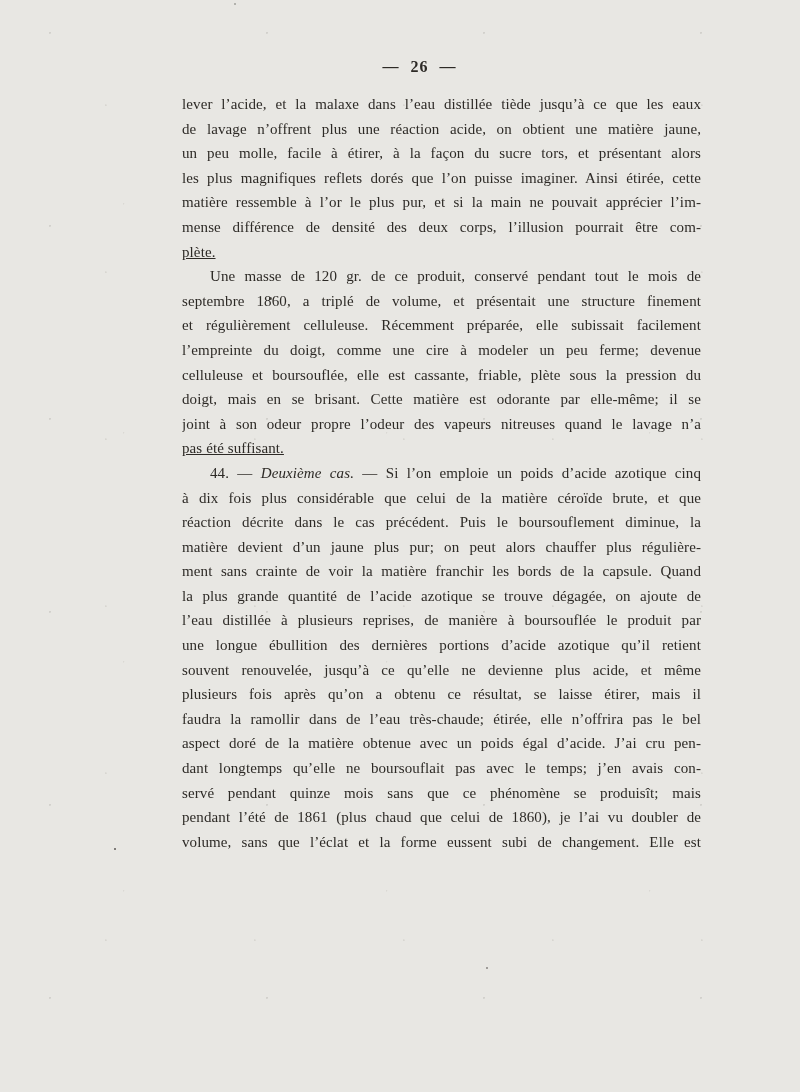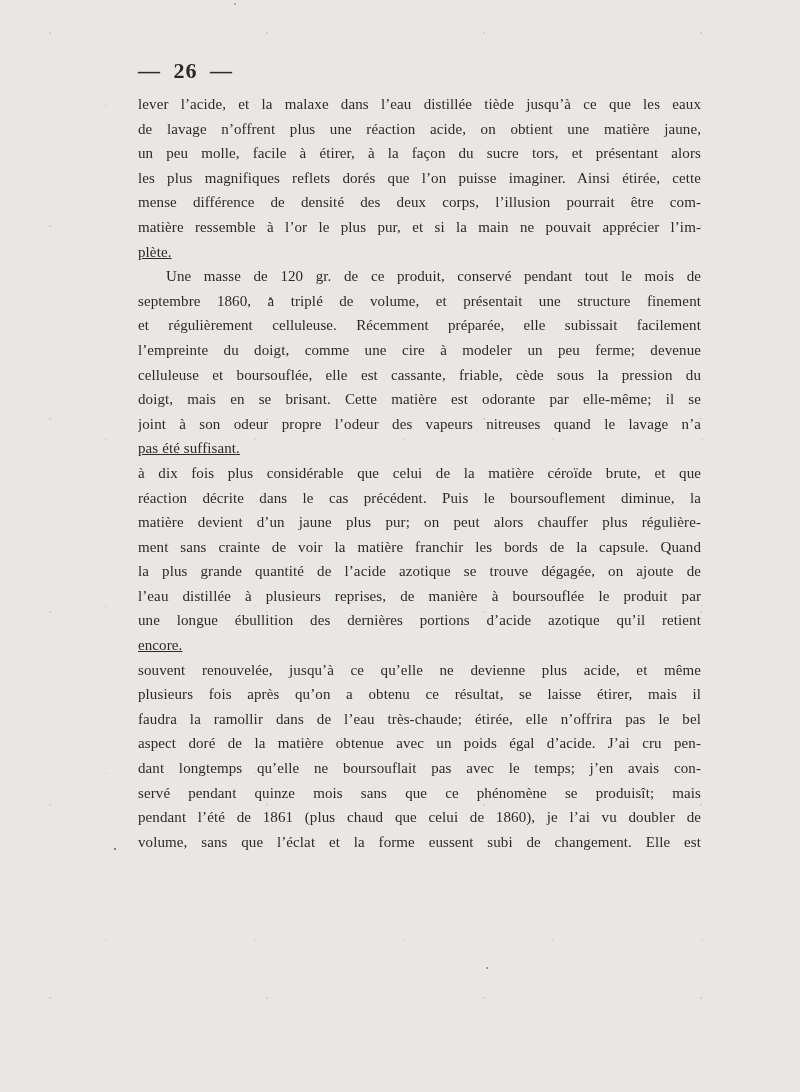--- a/index.html
+++ b/index.html
@@ -14,32 +14,33 @@
       radial-gradient(circle at 23% 17%, rgba(95,90,82,.16) .7px, transparent 1.3px),
       radial-gradient(circle at 71% 63%, rgba(95,90,82,.12) .6px, transparent 1.2px),
       radial-gradient(circle at 47% 89%, rgba(95,90,82,.10) .5px, transparent 1.1px);
     background-size:217px 193px,149px 167px,263px 229px;
     font-family:"Liberation Serif","DejaVu Serif",serif;
     color:var(--ink);
     position:relative;
   }
   .page-number{
     position:absolute;top:58px;left:138px;width:563px;
-    font-size:22px;font-weight:bold;
+    text-align:center;font-size:16px;font-weight:bold;
     letter-spacing:1px;word-spacing:6px;color:var(--ink);
   }
   .page-text{
     position:absolute;top:92px;left:138px;width:563px;
     font-size:15px;
   }
   .paragraph{margin:0;}
   .line{
     height:24.6px;line-height:24.6px;overflow:hidden;
     text-align:justify;text-align-last:justify;
     letter-spacing:.1px;
+    margin-left:44px;
   }
   .line.flush{text-align-last:left;text-decoration:underline;}
   .line.indent{padding-left:28px;}
   .it{font-style:italic;}
   .speck{position:absolute;background:rgba(45,42,38,.75);border-radius:50%;}
   #speck1{width:3px;height:3px;left:269px;top:297px;}
   #speck2{width:2px;height:2px;left:114px;top:848px;}
   #speck3{width:2px;height:2px;left:486px;top:967px;opacity:.7;}
   #speck4{width:2px;height:2px;left:234px;top:3px;opacity:.5;}
 </style>
@@ -47,43 +48,43 @@
 <body>
 
 <div class="page-number">— 26 —</div>
 
 <div class="page-text">
     <div class="paragraph">
       <div class="line">lever l’acide, et la malaxe dans l’eau distillée tiède jusqu’à ce que les eaux</div>
       <div class="line">de lavage n’offrent plus une réaction acide, on obtient une matière jaune,</div>
       <div class="line">un peu molle, facile à étirer, à la façon du sucre tors, et présentant alors</div>
       <div class="line">les plus magnifiques reflets dorés que l’on puisse imaginer. Ainsi étirée, cette</div>
+      <div class="line">matière ressemble à l’or le plus pur, et si la main ne pouvait apprécier l’im-</div>
       <div class="line">mense différence de densité des deux corps, l’illusion pourrait être com-</div>
-      <div class="line">matière ressemble à l’or le plus pur, et si la main ne pouvait apprécier l’im-</div>
       <div class="line flush">plète.</div>
     </div>
     <div class="paragraph">
       <div class="line indent">Une masse de 120 gr. de ce produit, conservé pendant tout le mois de</div>
       <div class="line">septembre 1860, a triplé de volume, et présentait une structure finement</div>
       <div class="line">et régulièrement celluleuse. Récemment préparée, elle subissait facilement</div>
       <div class="line">l’empreinte du doigt, comme une cire à modeler un peu ferme; devenue</div>
-      <div class="line">celluleuse et boursouflée, elle est cassante, friable, cède sous la pression du</div>
+      <div class="line">celluleuse et boursouflée, elle est cassante, friable, plète sous la pression du</div>
       <div class="line">doigt, mais en se brisant. Cette matière est odorante par elle-même; il se</div>
       <div class="line">joint à son odeur propre l’odeur des vapeurs nitreuses quand le lavage n’a</div>
       <div class="line flush">pas été suffisant.</div>
     </div>
     <div class="paragraph">
+      <div class="line indent"><span>44. — </span><span class="it">Deuxième cas.</span><span> — Si l’on emploie un poids d’acide azotique cinq</span></div>
       <div class="line">à dix fois plus considérable que celui de la matière céroïde brute, et que</div>
       <div class="line">réaction décrite dans le cas précédent. Puis le boursouflement diminue, la</div>
       <div class="line">matière devient d’un jaune plus pur; on peut alors chauffer plus régulière-</div>
       <div class="line">ment sans crainte de voir la matière franchir les bords de la capsule. Quand</div>
       <div class="line">la plus grande quantité de l’acide azotique se trouve dégagée, on ajoute de</div>
       <div class="line">l’eau distillée à plusieurs reprises, de manière à boursouflée le produit par</div>
       <div class="line">une longue ébullition des dernières portions d’acide azotique qu’il retient</div>
-      <div class="line flush">encore.</div>
     </div>
     <div class="paragraph">
       <div class="line">souvent renouvelée, jusqu’à ce qu’elle ne devienne plus acide, et même</div>
       <div class="line">plusieurs fois après qu’on a obtenu ce résultat, se laisse étirer, mais il</div>
       <div class="line">faudra la ramollir dans de l’eau très-chaude; étirée, elle n’offrira pas le bel</div>
       <div class="line">aspect doré de la matière obtenue avec un poids égal d’acide. J’ai cru pen-</div>
       <div class="line">dant longtemps qu’elle ne boursouflait pas avec le temps; j’en avais con-</div>
       <div class="line">servé pendant quinze mois sans que ce phénomène se produisît; mais</div>
       <div class="line">pendant l’été de 1861 (plus chaud que celui de 1860), je l’ai vu doubler de</div>
       <div class="line">volume, sans que l’éclat et la forme eussent subi de changement. Elle est</div>

